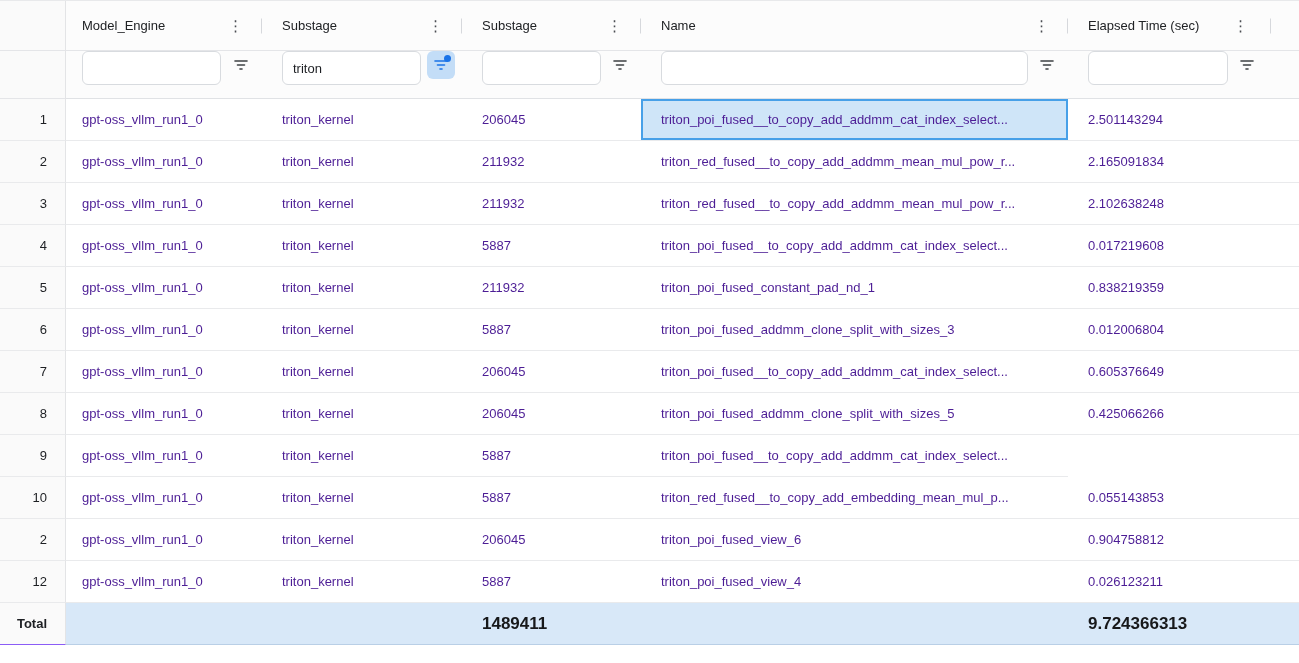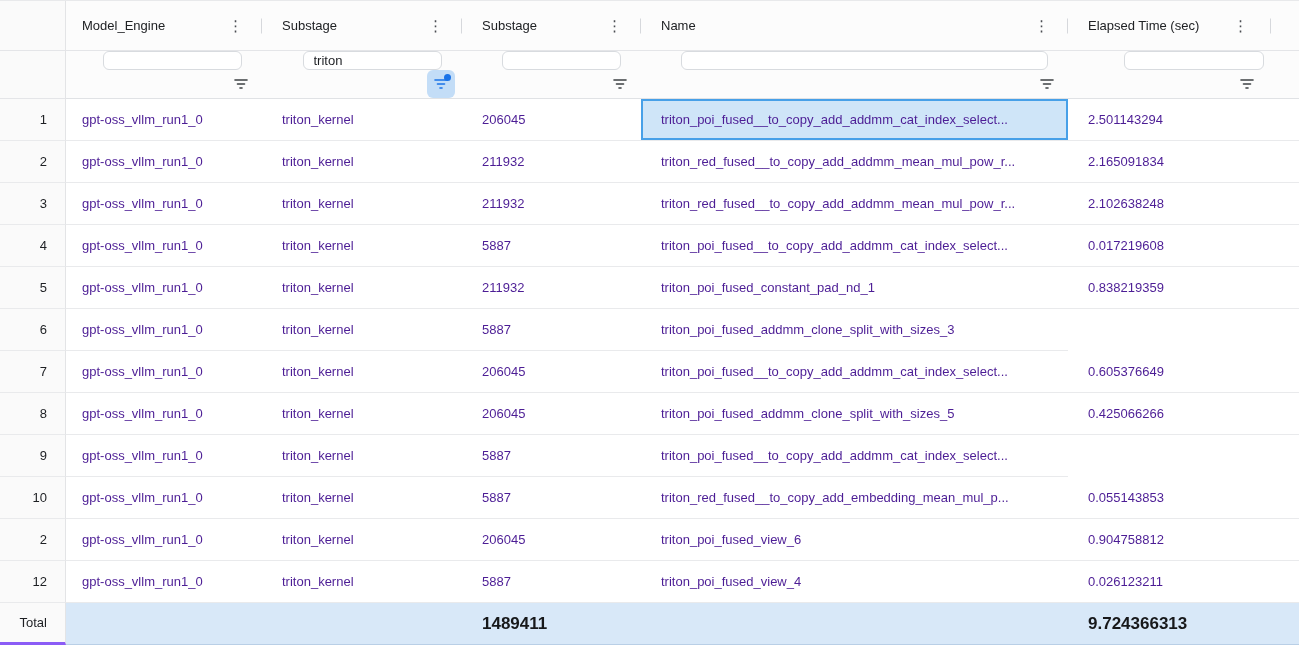--- a/index.html
+++ b/index.html
@@ -39,22 +39,22 @@
   }
   .hcell.last::after{right:28px;}
   .kebab{
     margin-left:auto;margin-right:14px;border:none;background:none;cursor:pointer;
     font-size:15px;line-height:1;color:#4a4d52;padding:4px 5px;border-radius:4px;
   }
   .hcell.last .kebab{margin-right:46px;}
   
   .filter-row{height:48px;background:#fcfcfc;}
   .fcell{
-    display:flex;align-items:center;padding-left:20px;
-    border-bottom:1px solid #e0e2e5;overflow:hidden;flex-direction:column;
+    display:flex;padding-left:20px;
+    border-bottom:1px solid #e0e2e5;overflow:hidden;
   }
   .fcell.first{padding-left:16px;}
   .filter-input{
     height:34px;border:1px solid #d8dbdf;border-radius:6px;background:#fff;
     font-family:"Liberation Sans",sans-serif;font-size:13px;color:#1d1f23;
     padding:0 10px;outline:none;
   }
   .w-me{width:139px;} .w-sub{width:139px;} .w-inst{width:119px;}
   .w-name{width:367px;} .w-el{width:140px;}
   .ficon-btn{
@@ -82,21 +82,21 @@
     background:#fafafa;border-right:1px solid #e3e4e6;border-bottom:1px solid #e9eaec;
     display:flex;align-items:center;justify-content:flex-end;
     padding-right:18px;font-size:13px;color:#1d1f23;
   }
   .cell.selected{
     background:var(--selected-cell-bg);
     box-shadow:inset 0 0 0 2px var(--selected-cell-border);
   }
   
   .total-row{height:42px;}
-  .total-row .gutter{border-bottom:3px solid #8b5cf6;font-weight:400;}
+  .total-row .gutter{border-bottom:1px solid #8b5cf6;font-weight:700;}
   .tcell{
     display:flex;align-items:center;padding-left:20px;
     background:var(--total-row-bg);border-bottom:1px solid #b9cfe6;
     font-size:17px;font-weight:700;color:#17181a;white-space:nowrap;overflow:hidden;
   }
 </style>
 </head>
 <body>
 
 <div class="grid">
@@ -226,20 +226,21 @@
       <div class="cell">211932</div>
       <div class="cell">triton_poi_fused_constant_pad_nd_1</div>
       <div class="cell">0.838219359</div>
     </div>
       <div class="grid-row body-row">
       <div class="gutter">6</div>
       <div class="cell first">gpt-oss_vllm_run1_0</div>
       <div class="cell">triton_kernel</div>
       <div class="cell">5887</div>
       <div class="cell">triton_poi_fused_addmm_clone_split_with_sizes_3</div>
+      <div class="cell">0.012006804</div>
     </div>
       <div class="grid-row body-row">
       <div class="gutter">7</div>
       <div class="cell first">gpt-oss_vllm_run1_0</div>
       <div class="cell">triton_kernel</div>
       <div class="cell">206045</div>
       <div class="cell">triton_poi_fused__to_copy_add_addmm_cat_index_select...</div>
       <div class="cell">0.605376649</div>
     </div>
       <div class="grid-row body-row">

